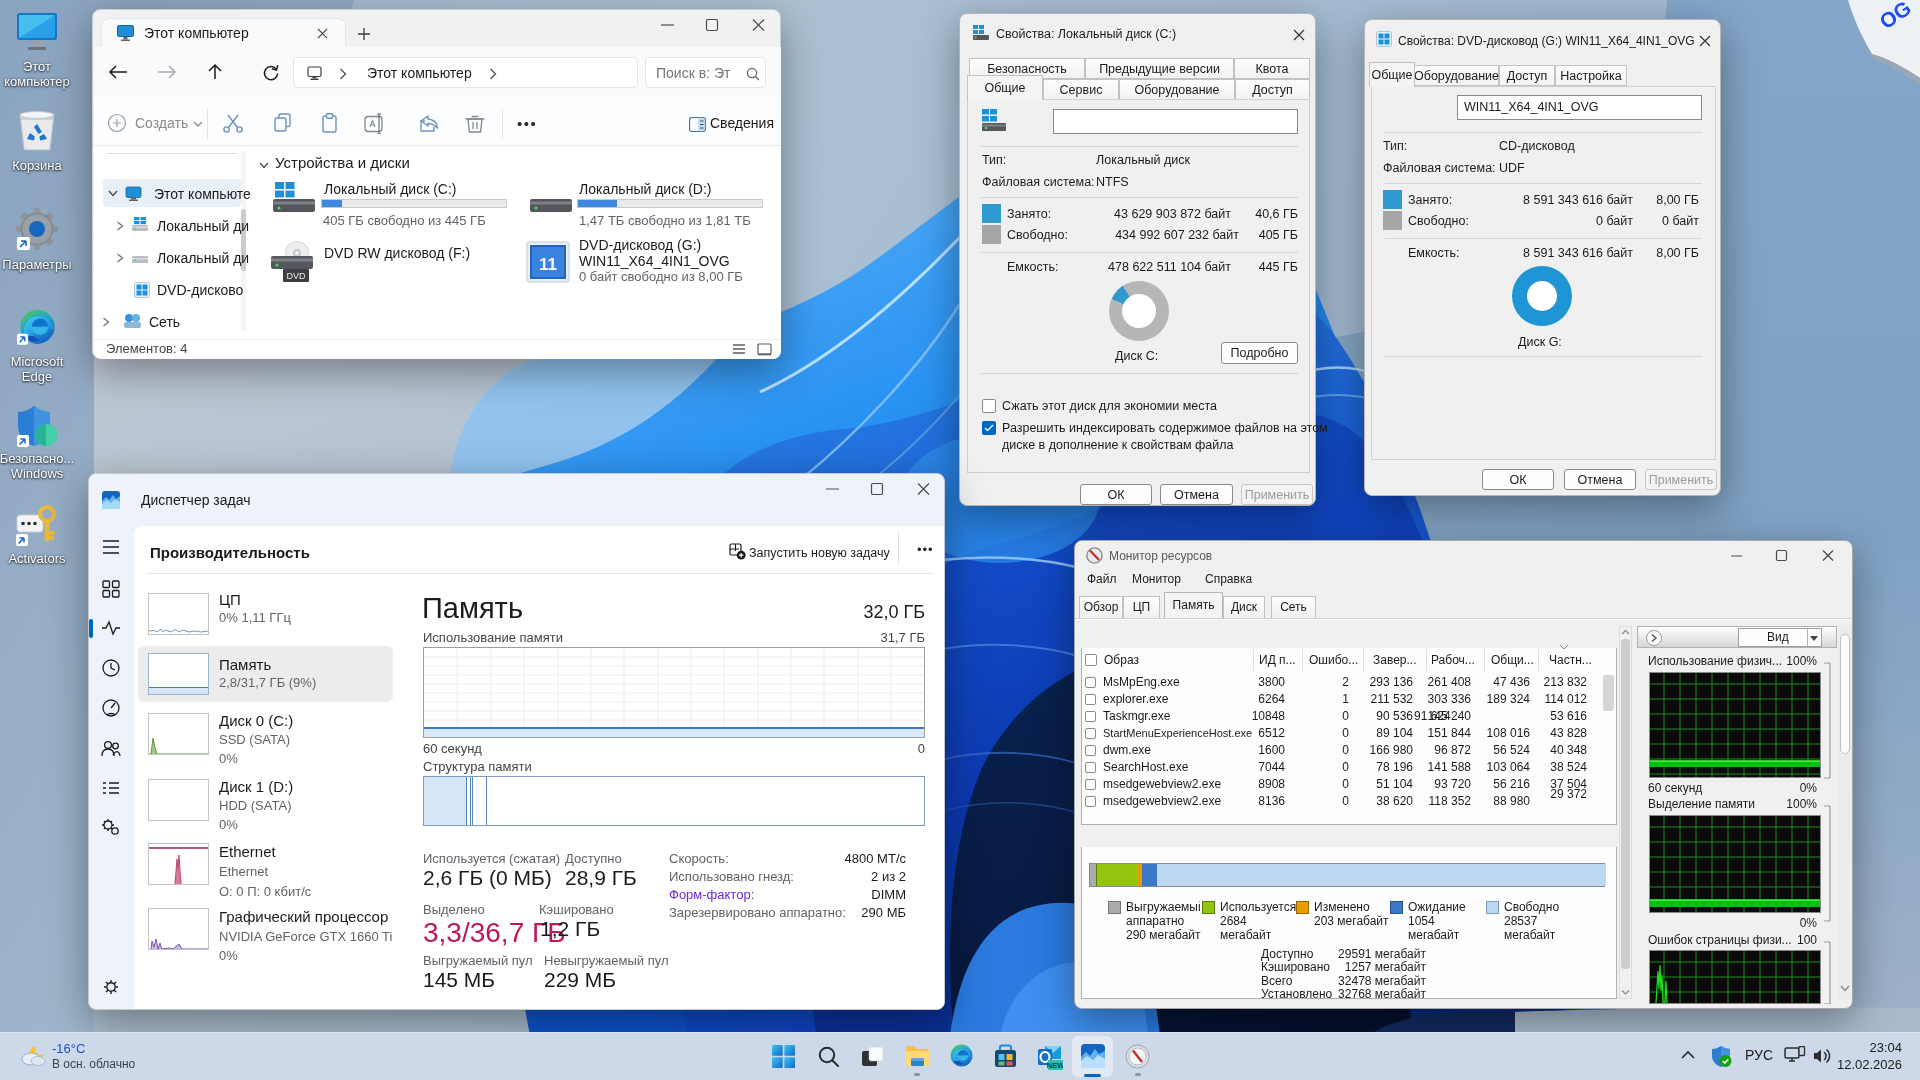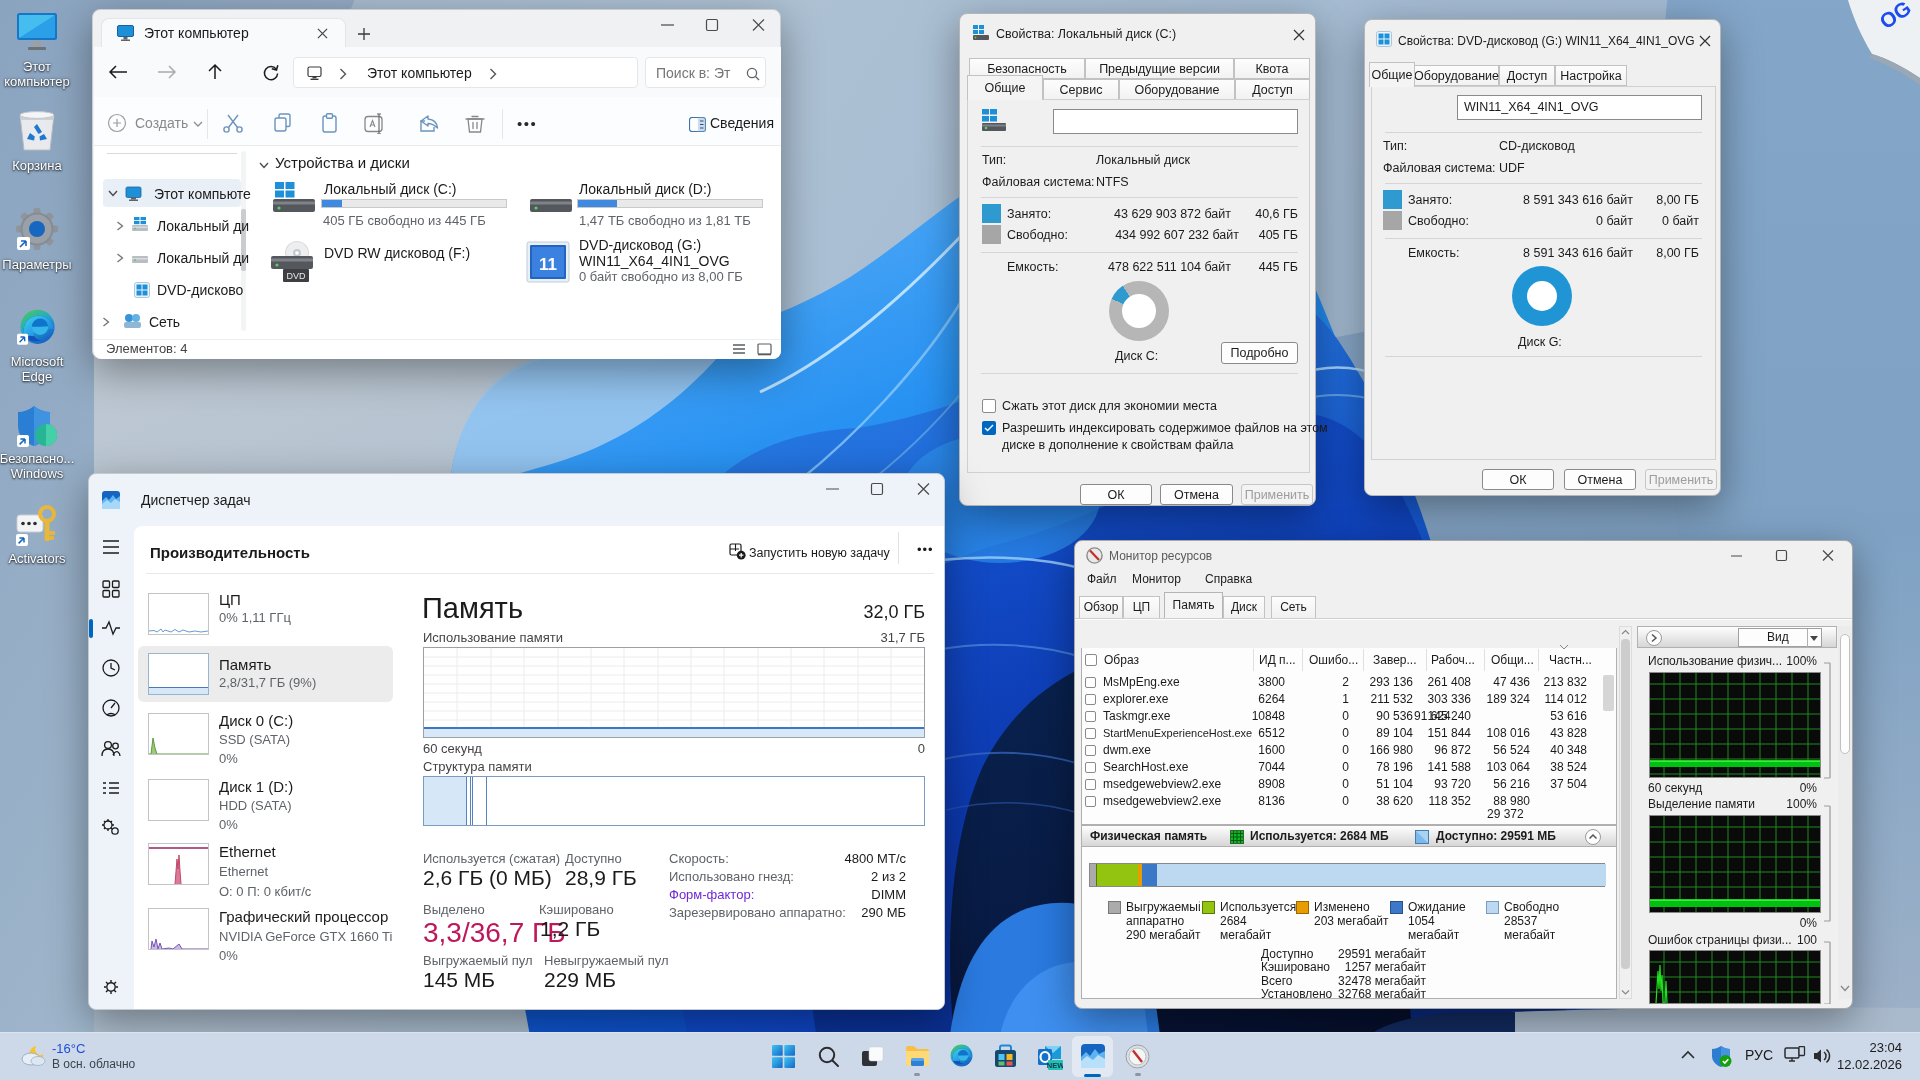--- a/index.html
+++ b/index.html
@@ -769,42 +769,23 @@
   <span class="abs" style="left:296px;top:236px;width:100px;text-align:right">93 720</span>
   <span class="abs" style="left:355px;top:236px;width:100px;text-align:right">56 216</span>
   <span class="abs" style="left:412px;top:236px;width:100px;text-align:right">37 504</span>
   <div class="abs" style="left:10px;top:255px;width:11px;height:11px;background:#fff;border:1px solid #8a8a8a;border-radius:2px"></div>
   <span class="abs" style="left:28px;top:253px">msedgewebview2.exe</span>
   <span class="abs" style="left:110px;top:253px;width:100px;text-align:right">8136</span>
   <span class="abs" style="left:174px;top:253px;width:100px;text-align:right">0</span>
   <span class="abs" style="left:238px;top:253px;width:100px;text-align:right">38 620</span>
   <span class="abs" style="left:296px;top:253px;width:100px;text-align:right">118 352</span>
   <span class="abs" style="left:355px;top:253px;width:100px;text-align:right">88 980</span>
-  <span class="abs" style="left:412px;top:266px;width:100px;text-align:left">29 372</span>
+  <span class="abs" style="left:412px;top:246px;width:100px;text-align:right">29 372</span>
   <div class="abs" style="left:528px;top:134px;width:11px;height:36px;background:#d6d6d6;border-radius:2px"></div>
 
-  <div class="abs" style="left:6px;top:284px;width:536px;height:22px;background:linear-gradient(#fefefe,#d6d6d6);border:1px solid #b0b0b0">
-    <span class="abs" style="left:8px;top:3px;font-weight:bold">Физическая память</span>
-    <svg class="abs" style="left:148px;top:4px" width="14" height="14" viewBox="0 0 14 14">
-      <rect x="0.5" y="0.5" width="13" height="13" fill="#0fb52a" stroke="#2a6a2a"></rect>
-      <g stroke="#085a10" stroke-width="1">
-          <path d="M3.5,1 V13 M7,1 V13 M10.5,1 V13 M1,3.5 H13 M1,7 H13 M1,10.5 H13"></path>
-        </g>
-    </svg>
-    <span class="abs" style="left:168px;top:3px;font-weight:bold">Используется: 2684 МБ</span>
-    <svg class="abs" style="left:333px;top:4px" width="14" height="14" viewBox="0 0 14 14">
-      <rect x="0.5" y="0.5" width="13" height="13" fill="#7cb8ec" stroke="#4a7aaa"></rect>
-      <path d="M1,1 L13,1 L13,13 Z" fill="#a8d2f4"></path>
-    </svg>
-    <span class="abs" style="left:354px;top:3px;font-weight:bold">Доступно: 29591 МБ</span>
-    <svg class="abs" style="left:503px;top:3px" width="16" height="16" viewBox="0 0 16 16">
-        <circle cx="8" cy="8" r="7.5" fill="#fdfdfd" stroke="#9a9a9a"></circle>
-        <path d="M4.5,9.5 L8,6 L11.5,9.5" stroke="#555" stroke-width="1.5" fill="none"></path>
-      </svg>
-  </div>
   <div class="abs" style="left:6px;top:306px;width:536px;height:152px;background:#fdfdfd;border:1px solid #b0b0b0;border-top:none"></div>
 
   <div class="abs" style="left:14px;top:322px;width:516px;height:24px;border:1px solid #888;background:#fff">
     <div class="abs" style="left:0;top:0;width:6px;height:22px;background:#ababab"></div>
     <div class="abs" style="left:6px;top:0;width:42px;height:22px;background:#93c410;border-left:1px solid #5a7a08"></div>
     <div class="abs" style="left:48px;top:0;width:4px;height:22px;background:#e89c00"></div>
     <div class="abs" style="left:52px;top:0;width:15px;height:22px;background:#3c78c8"></div>
     <div class="abs" style="left:67px;top:0;width:449px;height:22px;background:#bdd9f2"></div>
   </div>
 

